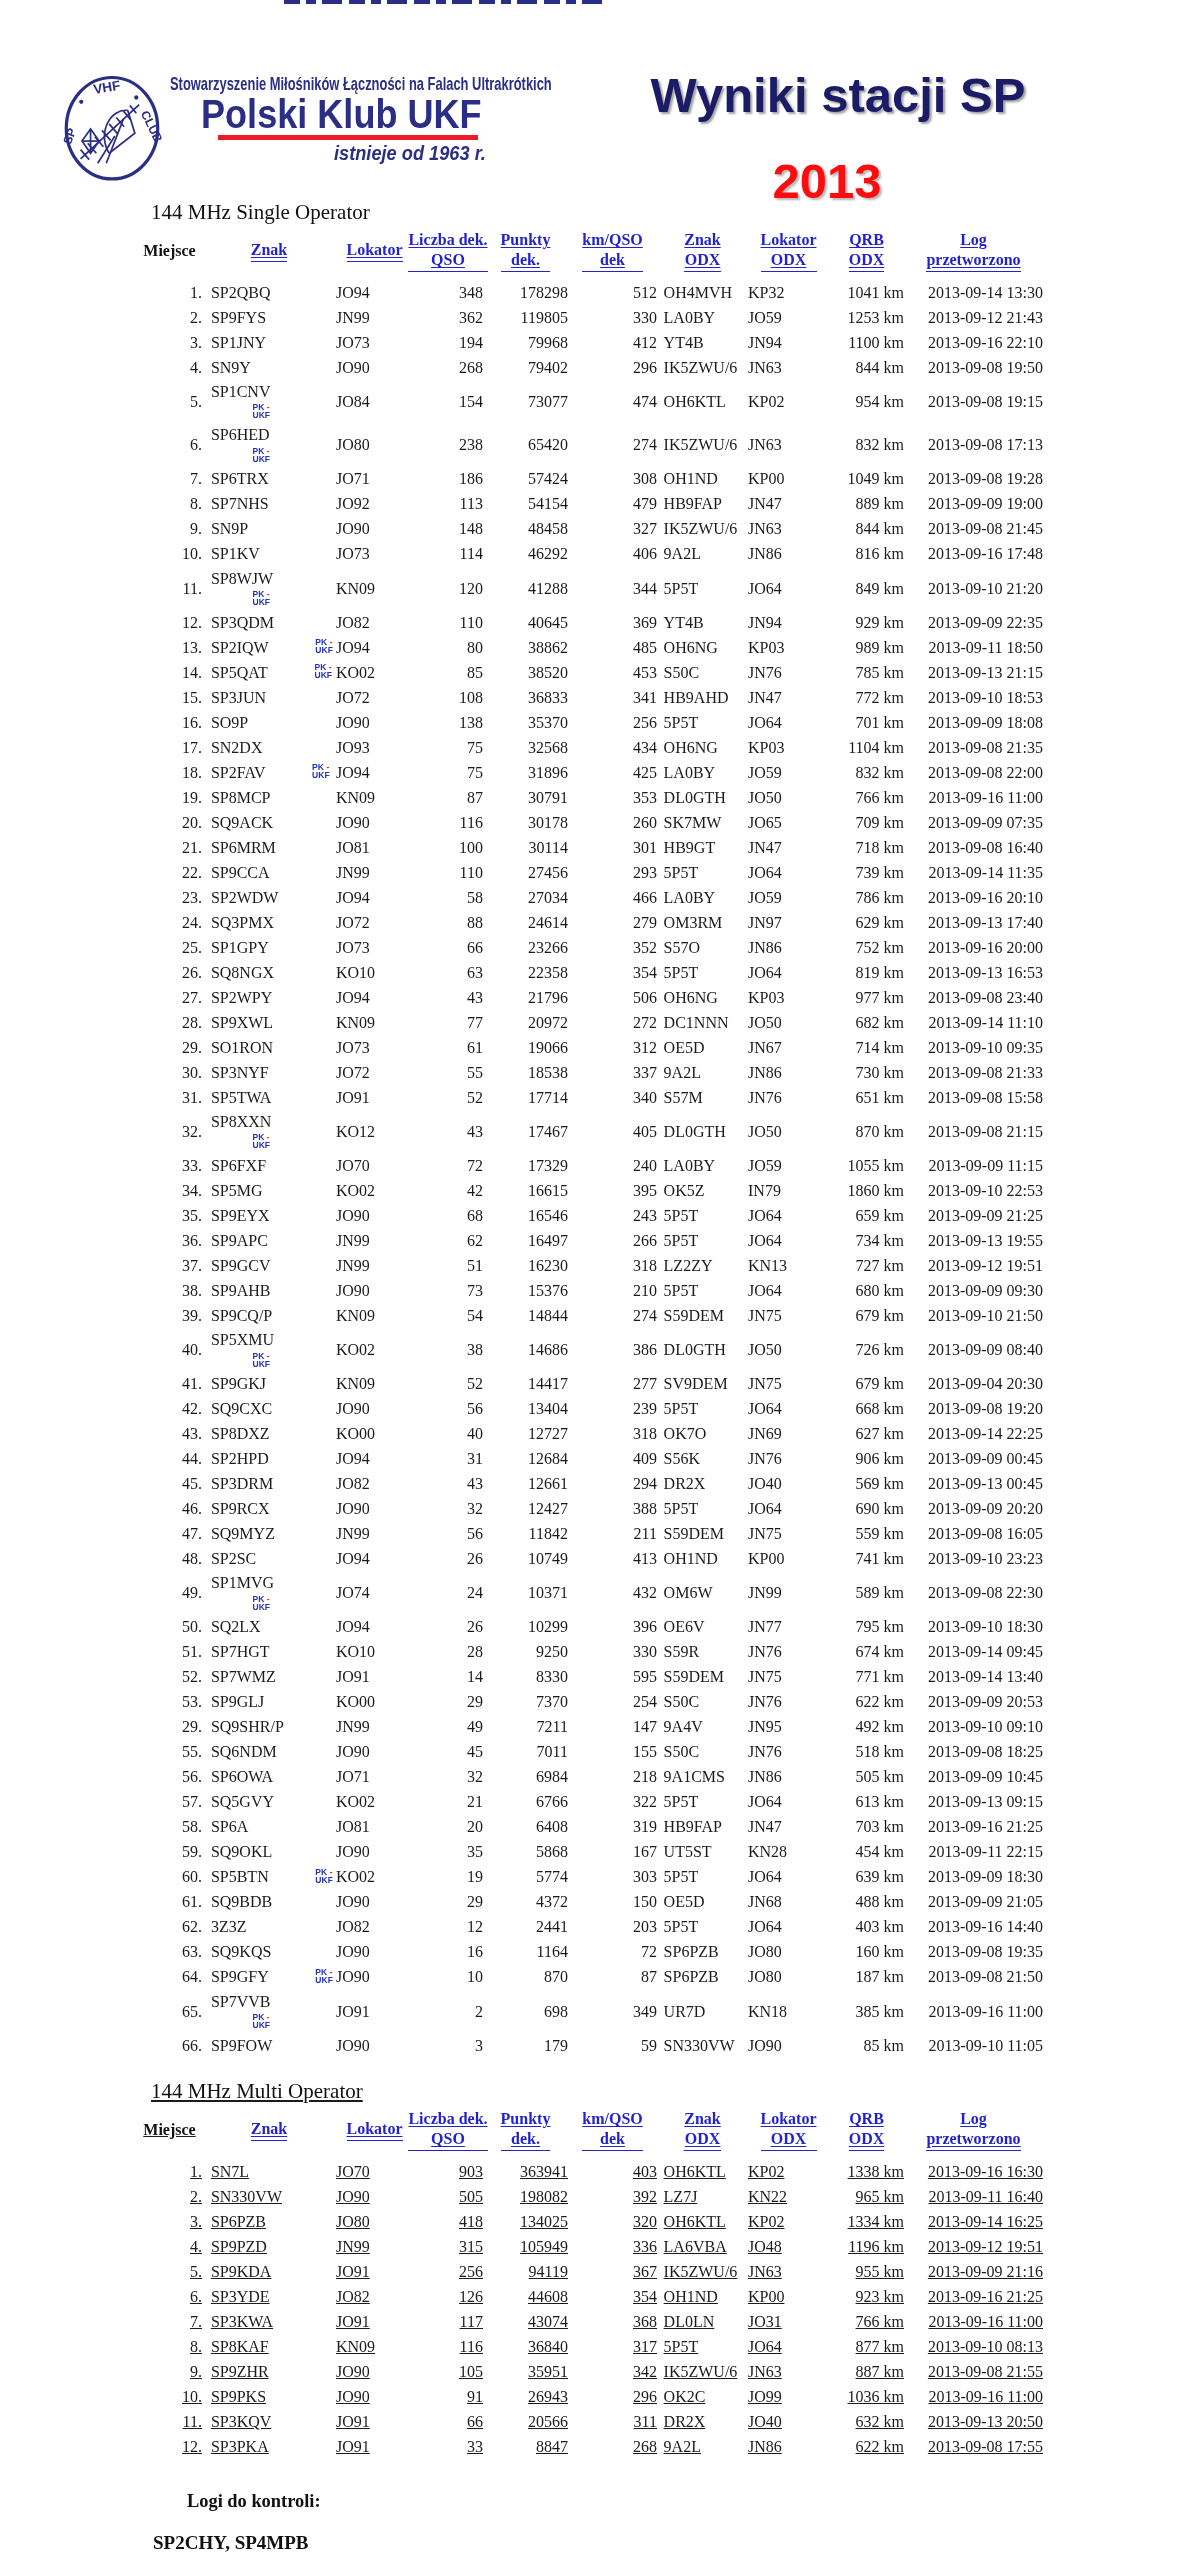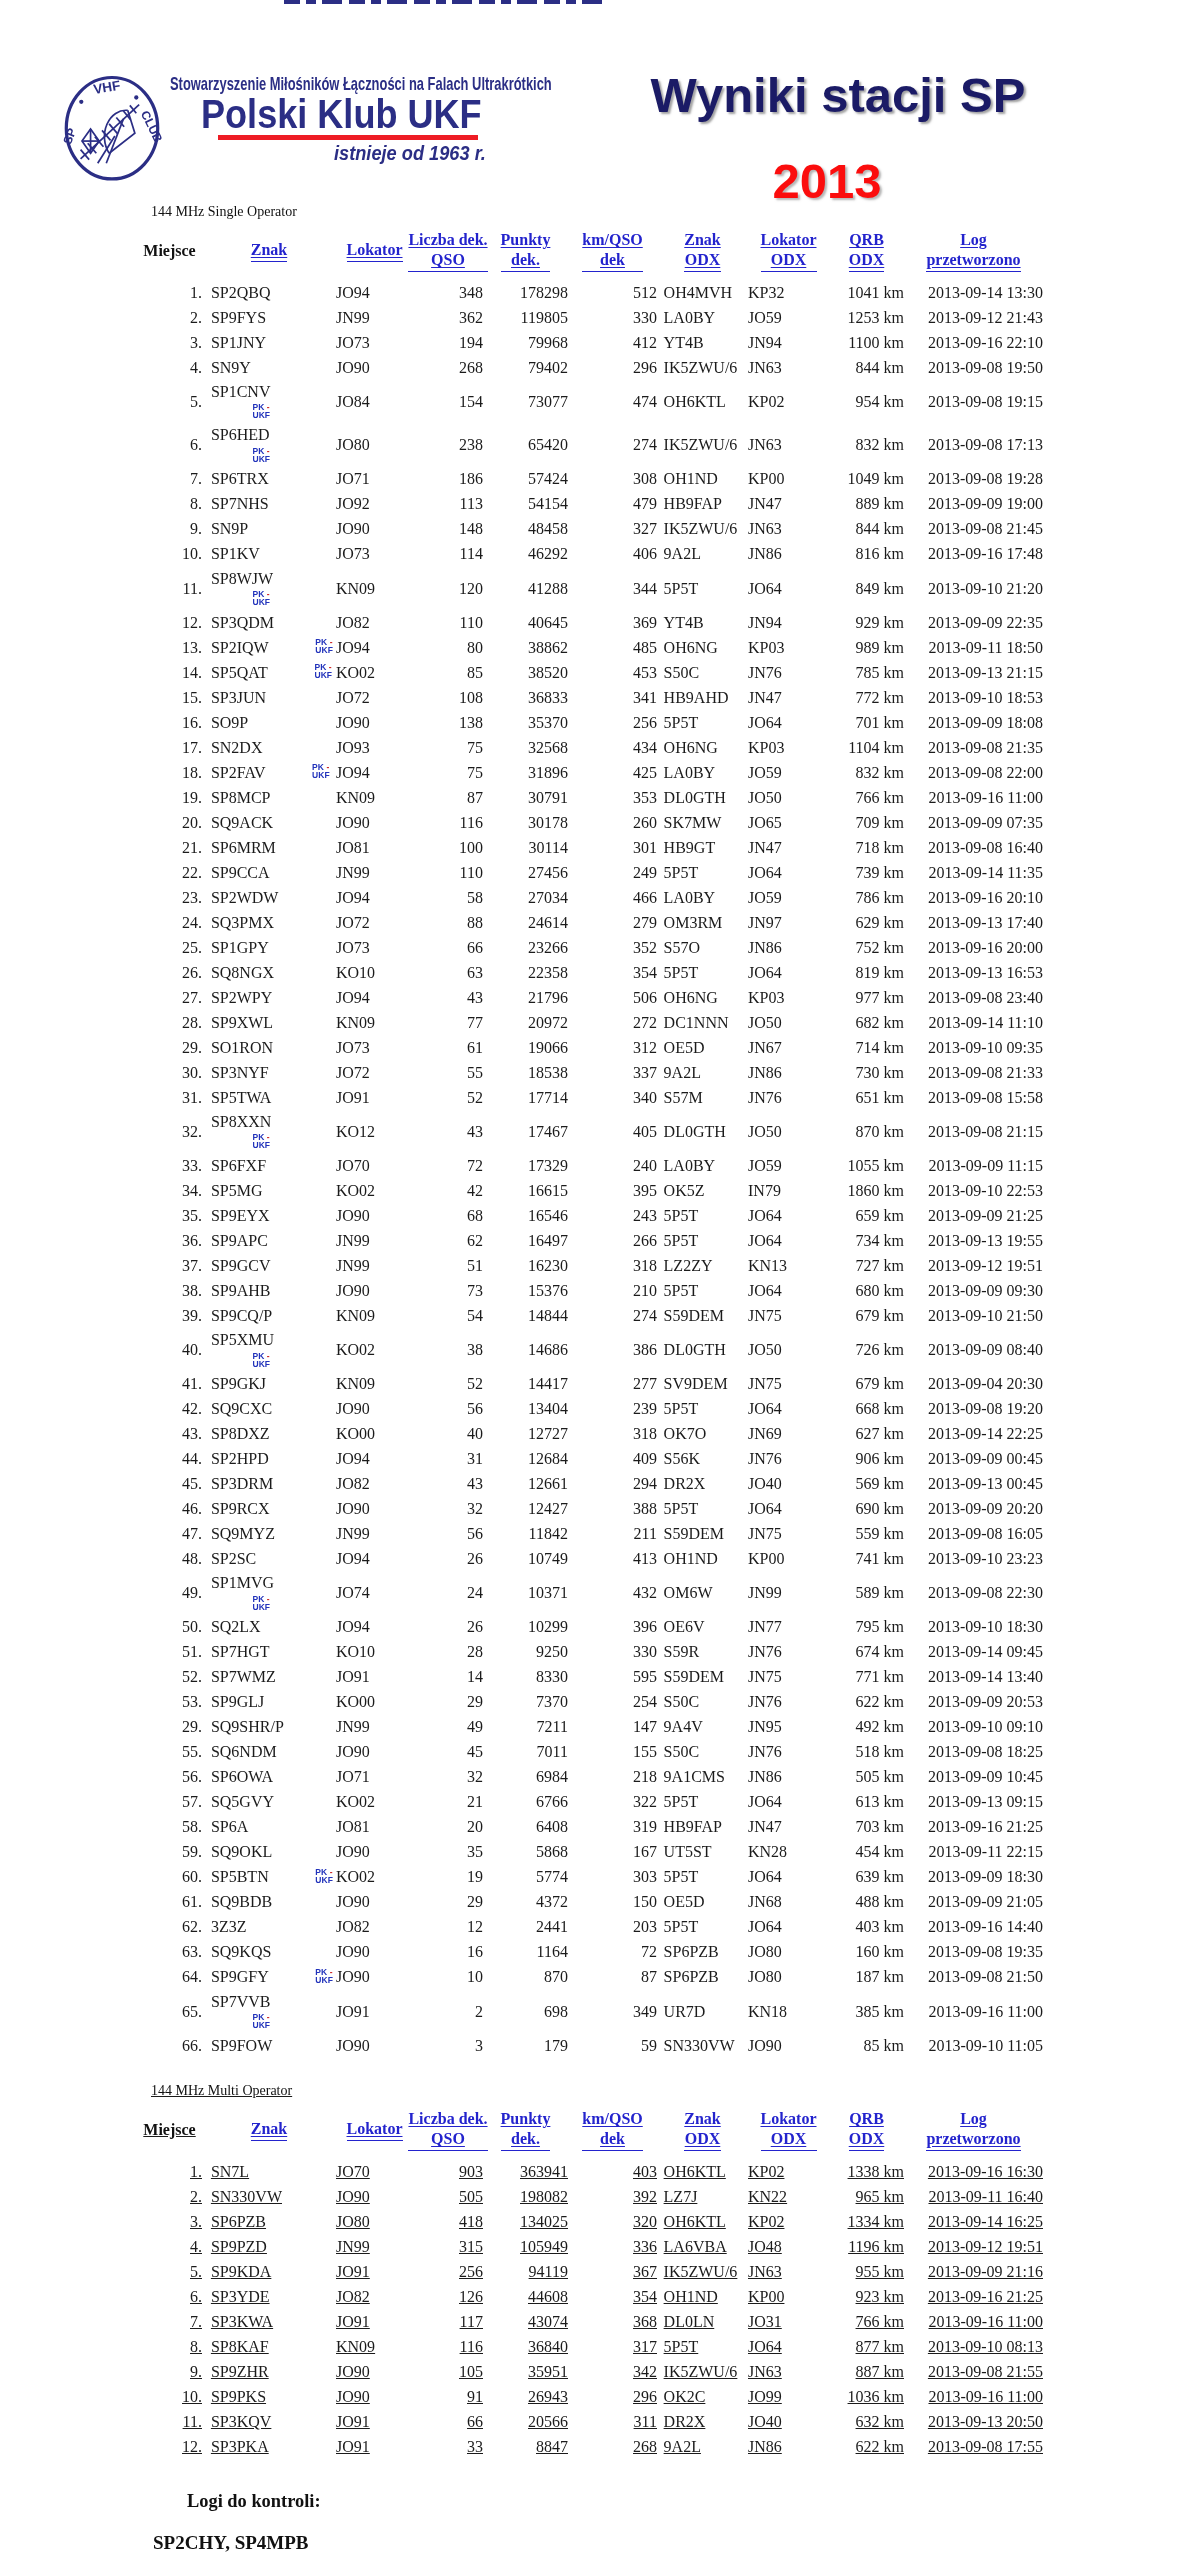--- a/index.html
+++ b/index.html
@@ -56,21 +56,21 @@
     font-family:"Liberation Sans","DejaVu Sans",sans-serif;
     font-weight:bold; font-size:49px; line-height:52px; color:#fb0d0d;
     text-shadow:2.2px 2.2px 2.2px rgba(150,150,150,0.7);
     margin-top:28px;
   }
 
   
   .tsec { position:absolute; left:137px; width:908px; }
   #sec-single { top:202px; }
   #sec-multi  { top:2081px;text-decoration:underline; }
-  .sec-title { font-size:14px; line-height:20.7px; margin:0 0 6.6px 14px; color:#111; }
+  .sec-title { font-size:21px; line-height:20.7px; margin:0 0 6.6px 14px; color:#111; }
 
   .grid10 {
     display:grid;
     grid-template-columns:65px 134px 77px 70px 85px 89px 91px 81px 75px 139px;
     align-items:center;
   }
   .thead { margin-bottom:6.6px; min-height:44px; }
   .hcell { text-align:center; font-weight:bold; font-size:16px; line-height:20px; justify-self:center; white-space:nowrap; }
   .hcell .plain { color:#111; }
   a.hlink {
@@ -437,21 +437,21 @@
         <div class="cell c-odxlok">JN47</div>
         <div class="cell c-qrb">718 km</div>
         <div class="cell c-log">2013-09-08 16:40</div>
       </div>
       <div class="trow grid10">
         <div class="cell c-m">22.</div>
         <div class="cell c-znak"><span class="cs">SP9CCA</span></div>
         <div class="cell c-lok">JN99</div>
         <div class="cell c-qso">110</div>
         <div class="cell c-pkt">27456</div>
-        <div class="cell c-km">249</div>
+        <div class="cell c-km">293</div>
         <div class="cell c-odx">5P5T</div>
         <div class="cell c-odxlok">JO64</div>
         <div class="cell c-qrb">739 km</div>
         <div class="cell c-log">2013-09-14 11:35</div>
       </div>
       <div class="trow grid10">
         <div class="cell c-m">23.</div>
         <div class="cell c-znak"><span class="cs">SP2WDW</span></div>
         <div class="cell c-lok">JO94</div>
         <div class="cell c-qso">58</div>

